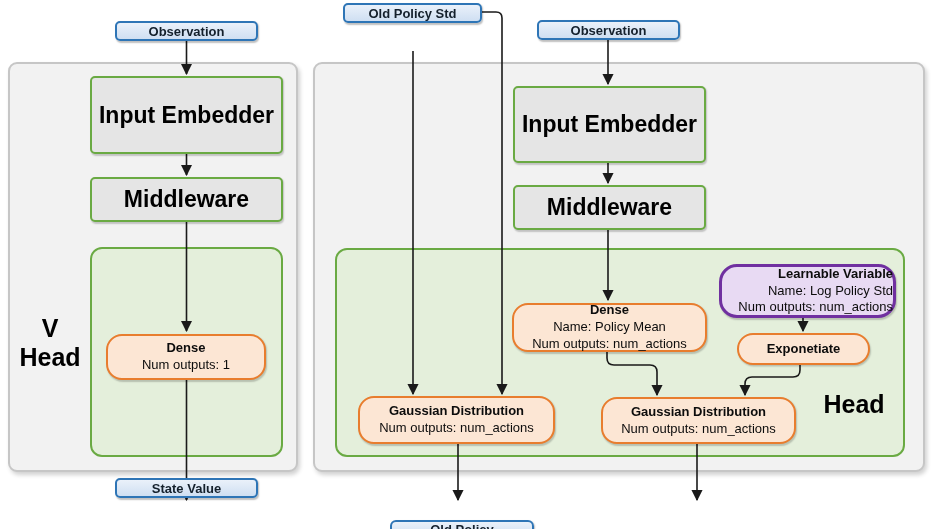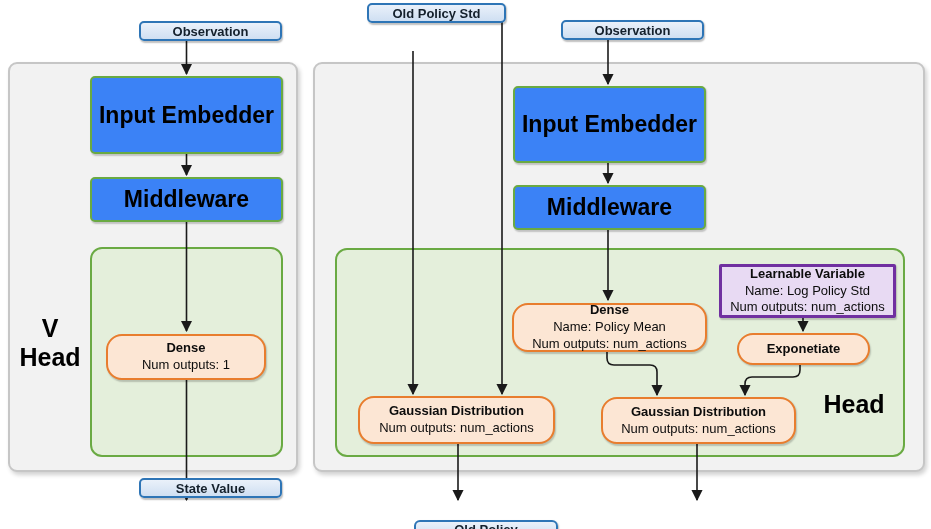--- a/index.html
+++ b/index.html
@@ -13,37 +13,36 @@
   }
   .inner-green{
     position:absolute;background:#e4efdb;border:2.5px solid #6aaa43;border-radius:12px;
     z-index:2;box-sizing:border-box;
   }
   .bluebox{
     position:absolute;background:linear-gradient(#eaf1fa,#cfdff2);border:2.5px solid #2e75b6;
     border-radius:5px;z-index:4;display:flex;align-items:center;justify-content:center;
     font-weight:bold;font-size:13px;color:#14202c;box-sizing:border-box;
     box-shadow:1px 1.5px 1.5px rgba(0,0,0,0.25);
-    margin-left:24px;
   }
   .greenbox{
-    position:absolute;background:#3b82f6;border:2.5px solid #6aaa43;border-radius:5px;
+    position:absolute;background:#e5e5e5;border:2.5px solid #6aaa43;border-radius:5px;
     z-index:4;display:flex;align-items:center;justify-content:center;
     font-weight:bold;font-size:23px;color:#000;box-sizing:border-box;
     box-shadow:1px 1.5px 1.5px rgba(0,0,0,0.2);
   }
   .orangebox{
     position:absolute;background:#fce6d4;border:2.5px solid #e87d2e;border-radius:16px;
     z-index:4;display:flex;flex-direction:column;align-items:center;justify-content:center;
     font-size:13px;color:#0c0c0c;box-sizing:border-box;line-height:1.3;
     box-shadow:1px 1.5px 1.5px rgba(0,0,0,0.2);
   }
   .purplebox{
-    position:absolute;background:#e8daf3;border:3px solid #7030a0;border-radius:2px;
-    z-index:4;display:flex;flex-direction:column;align-items:center;justify-content:center;
+    position:absolute;background:#e8daf3;border:3px solid #7030a0;border-radius:18px;
+    z-index:4;display:flex;flex-direction:column;align-items:flex-end;justify-content:center;
     font-size:13px;color:#0c0c0c;box-sizing:border-box;line-height:1.3;
     box-shadow:1px 1.5px 1.5px rgba(0,0,0,0.2);
   }
   .boxtitle{font-weight:bold;}
   .head-label{
     position:absolute;z-index:4;font-weight:bold;font-size:25px;color:#000;
     text-align:center;line-height:1.15;
   }
   #arrows{position:absolute;left:0;top:0;z-index:3;pointer-events:none;}
 </style>

